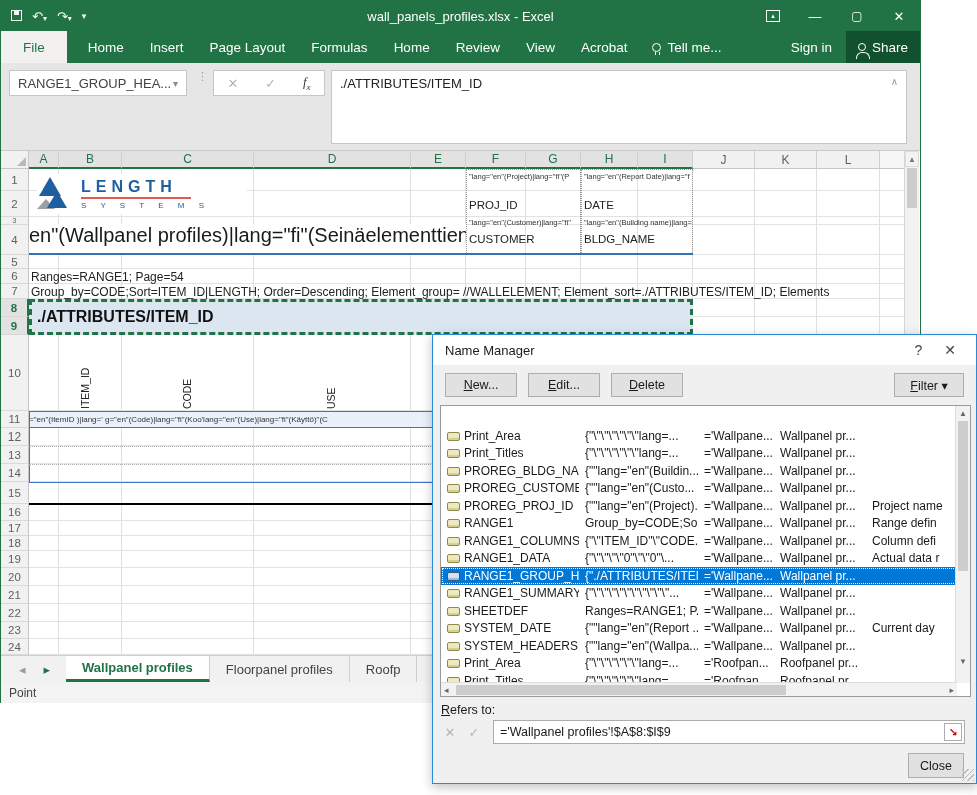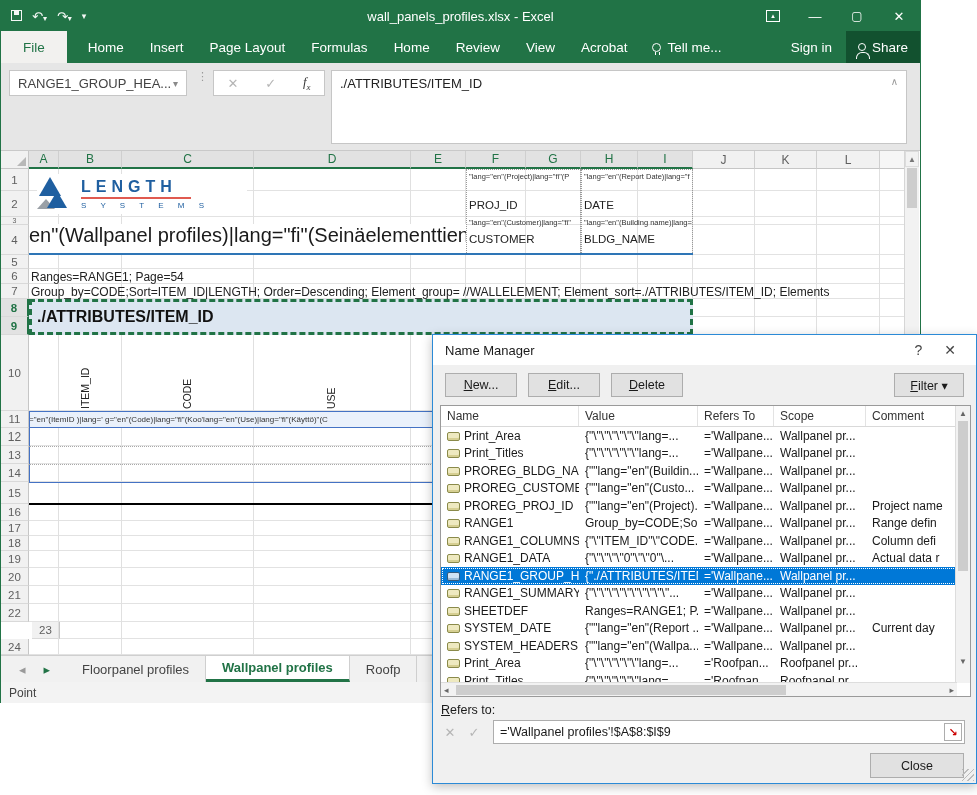--- a/index.html
+++ b/index.html
@@ -130,21 +130,21 @@
   .nm-hscroll { position:absolute; left:0; bottom:0; width:516px; height:14px; background:#f2f2f2; border-top:1px solid #ddd; display:flex; align-items:center; font-size:9px; color:#666; }
   .nm-hscroll .th { height:10px; background:#cdcdcd; width:330px; margin:0 4px; }
   .nm-refers-label { position:absolute; left:8px; top:368px; font-size:12.5px; color:#1a1a1a; }
   .nm-refers-label u { text-decoration:underline; }
   .nm-xv { position:absolute; left:6px; top:386px; display:flex; gap:2px; color:#b5b5b5; font-size:13px; }
   .nm-xv span { width:22px; height:22px; display:flex; align-items:center; justify-content:center; }
   .nm-refinput { position:absolute; left:60px; top:385px; width:472px; height:24px; background:#fff; border:1px solid #adadad; font-size:12.5px; color:#1a1a1a; display:flex; align-items:center; padding-left:6px; }
   .rangepick { position:absolute; right:2px; top:2px; width:18px; height:18px; border:1px solid #adadad;
       background:linear-gradient(#fff 0 0) , repeating-linear-gradient(0deg,#cdd8e4 0 1px,#fff 1px 5px), repeating-linear-gradient(90deg,#cdd8e4 0 1px,#fff 1px 5px);
       display:flex; align-items:center; justify-content:center; color:#c00; font-size:11px; font-weight:bold; }
-  .nm-close { position:absolute; right:12px; top:418px; width:94px; height:25px; }
+  .nm-close { position:absolute; right:12px; top:418px; width:56px; height:25px; }
   .grip { position:absolute; right:2px; bottom:2px; width:12px; height:12px; background:repeating-linear-gradient(135deg,#bbb 0 1px,transparent 1px 4px); }
 </style>
 </head>
 <body>
 <div id="stage">
 
 <div id="excel">
 
   <div class="titlebar">
     <div class="qat">
@@ -306,21 +306,21 @@
         </div>
         <div class="row" style="height: 18px;">
           <div class="rh" style="font-size: 11.5px;">21</div>
           <div class="rc"></div>
         </div>
         <div class="row" style="height: 18px;">
           <div class="rh" style="font-size: 11.5px;">22</div>
           <div class="rc"></div>
         </div>
         <div class="row" style="height: 17px;">
-          <div class="rh" style="font-size: 11.5px; margin-left: 31px;">23</div>
+          <div class="rh" style="font-size: 11.5px;">23</div>
           <div class="rc"></div>
         </div>
         <div class="row" style="height: 16px;">
           <div class="rh" style="font-size: 11.5px;">24</div>
           <div class="rc"></div>
         </div>
       </div>
 
   <div id="overlay">
 
@@ -390,22 +390,22 @@
   <div class="vscroll">
     <div class="arr">▲</div>
     <div class="thumb"></div>
   </div>
 
   <div class="tabstrip">
     <div class="navarrows">
       <span>◂</span>
       <span class="on">▸</span>
     </div>
+    <div class="stab active">Wallpanel profiles</div>
     <div class="stab">Floorpanel profiles</div>
-    <div class="stab active">Wallpanel profiles</div>
     <div class="stab">Roofp</div>
   </div>
 
   <div class="statusbar">
     <span>Point</span>
   </div>
 </div>
 
 <div id="nm">
   <div class="nm-title">
@@ -423,27 +423,20 @@
         </div>
     <div class="btn" style="left:178px; width:72px;">
           <span><u>D</u>elete</span>
         </div>
     <div class="btn" style="right:12px; width:70px;">
           <span><u>F</u>ilter ▾</span>
         </div>
   </div>
 
   <div class="nm-list">
-    <div class="nm-head">
-      <div class="nmc-name">Name</div>
-      <div class="nmc-value">Value</div>
-      <div class="nmc-refers">Refers To</div>
-      <div class="nmc-scope">Scope</div>
-      <div class="nmc-comment">Comment</div>
-    </div>
     <div class="nm-rows" id="nm-rows">
           <div class="nmrow">
             <div class="nmc-name"><span class="nm-ic"></span>Print_Area</div>
             <div class="nmc-value">{"\"\"\"\"\"\"lang=...</div>
             <div class="nmc-refers">='Wallpane...</div>
             <div class="nmc-scope">Wallpanel pr...</div>
             <div class="nmc-comment"></div>
           </div>
           <div class="nmrow">
             <div class="nmc-name"><span class="nm-ic"></span>Print_Titles</div>

